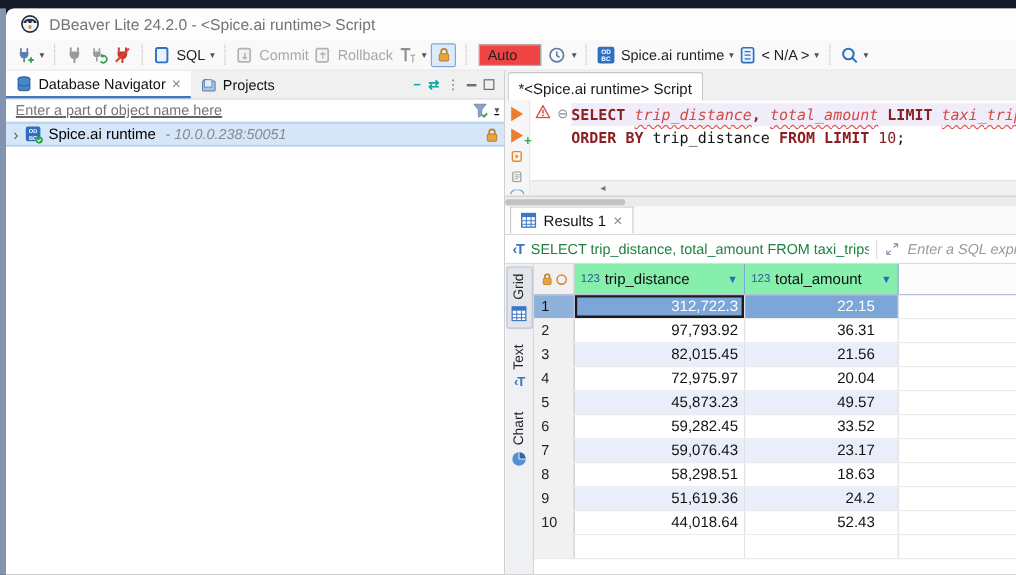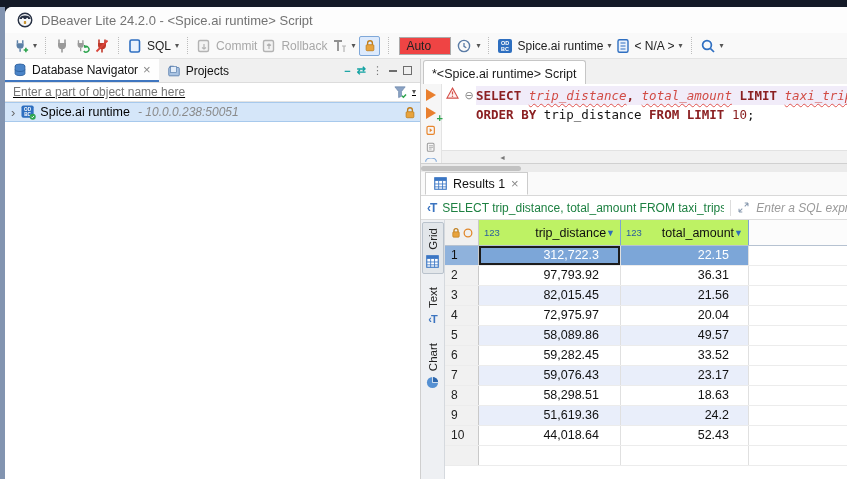--- a/index.html
+++ b/index.html
@@ -90,32 +90,32 @@
 
   .grid-zone{flex:1;display:flex;min-height:0;overflow:hidden;}
   .side-tabs{width:24px;background:#eef0f3;border-right:1px solid #d5d9de;display:flex;flex-direction:column;align-items:center;padding-top:2px;gap:8px;flex:none;}
   .side-tab{display:flex;flex-direction:column;align-items:center;gap:5px;padding:5px 0;width:22px;cursor:pointer;}
   .side-tab.selected{background:#e2e6ea;border:1px solid #b9c2cc;border-radius:2px;}
   .vlabel{writing-mode:vertical-rl;transform:rotate(180deg);font-size:11.5px;color:#222;}
 
   .table{flex:1;display:flex;flex-direction:column;min-width:0;overflow:hidden;background:#fff;}
   .t-header{height:26px;display:flex;flex:none;border-bottom:1px solid #b6c2d1;}
   .corner{width:34px;flex:none;background:#f0f0f0;border-right:1px solid #c9c9c9;display:flex;align-items:center;justify-content:center;gap:2px;}
-  .col-h{display:flex;align-items:center;padding:0 5px;background:#bef264;border-right:1px solid #7ea3d4;cursor:pointer;text-align:right;}
+  .col-h{display:flex;align-items:center;padding:0 5px;background:#86efac;border-right:1px solid #7ea3d4;cursor:pointer;}
   .col-h.c1{width:142px;flex:none;}
   .col-h.c2{width:128px;flex:none;}
   .ctype{font-size:9.5px;color:#2c5d9d;margin-right:4px;}
   .cname{font-size:12.5px;color:#0f0f0f;flex:1;}
   .sort{font-size:9px;color:#2f6db8;}
   .h-fill{flex:1;background:#fcfcfc;}
 
   .grid-row{height:20px;display:flex;border-bottom:1px solid #ececec;}
   .cell{line-height:19px;font-size:12.5px;}
   .cell.num{width:34px;flex:none;background:#f1f1f1;border-right:1px solid #c9c9c9;padding-left:6px;font-size:12px;color:#222;}
-  .cell.data{width:142px;flex:none;text-align:right;padding-right:21px;border-right:1px solid #e0e0e0;color:#111;}
+  .cell.data{width:142px;flex:none;text-align:right;padding-right:5px;border-right:1px solid #e0e0e0;color:#111;}
   .cell.data2{width:128px;flex:none;text-align:right;padding-right:19px;border-right:1px solid #e0e0e0;color:#111;}
   .grid-row .fill{flex:1;}
   .grid-row:nth-child(odd) .cell.data,.grid-row:nth-child(odd) .cell.data2{background:#e9eefa;}
   .grid-row.selected .cell.data,.grid-row.selected .cell.data2{background:#7ca6d8;color:#fff;}
   .grid-row.selected .cell.num{background:#8fb2dc;color:#101010;}
   .grid-row.selected .cell.focused{box-shadow:inset 0 0 0 2px #1c1c1c;}
   .grid-row.empty .cell.data,.grid-row.empty .cell.data2{background:#fff;}
 </style>
 </head>
 <body>
@@ -442,21 +442,21 @@
                     <div class="fill"></div>
                   </div>
                   <div class="grid-row">
                     <div class="cell num">4</div>
                     <div class="cell data">72,975.97</div>
                     <div class="cell data2">20.04</div>
                     <div class="fill"></div>
                   </div>
                   <div class="grid-row">
                     <div class="cell num">5</div>
-                    <div class="cell data">58,089.86</div>
+                    <div class="cell data">45,873.23</div>
                     <div class="cell data2">49.57</div>
                     <div class="fill"></div>
                   </div>
                   <div class="grid-row">
                     <div class="cell num">6</div>
                     <div class="cell data">59,282.45</div>
                     <div class="cell data2">33.52</div>
                     <div class="fill"></div>
                   </div>
                   <div class="grid-row">

